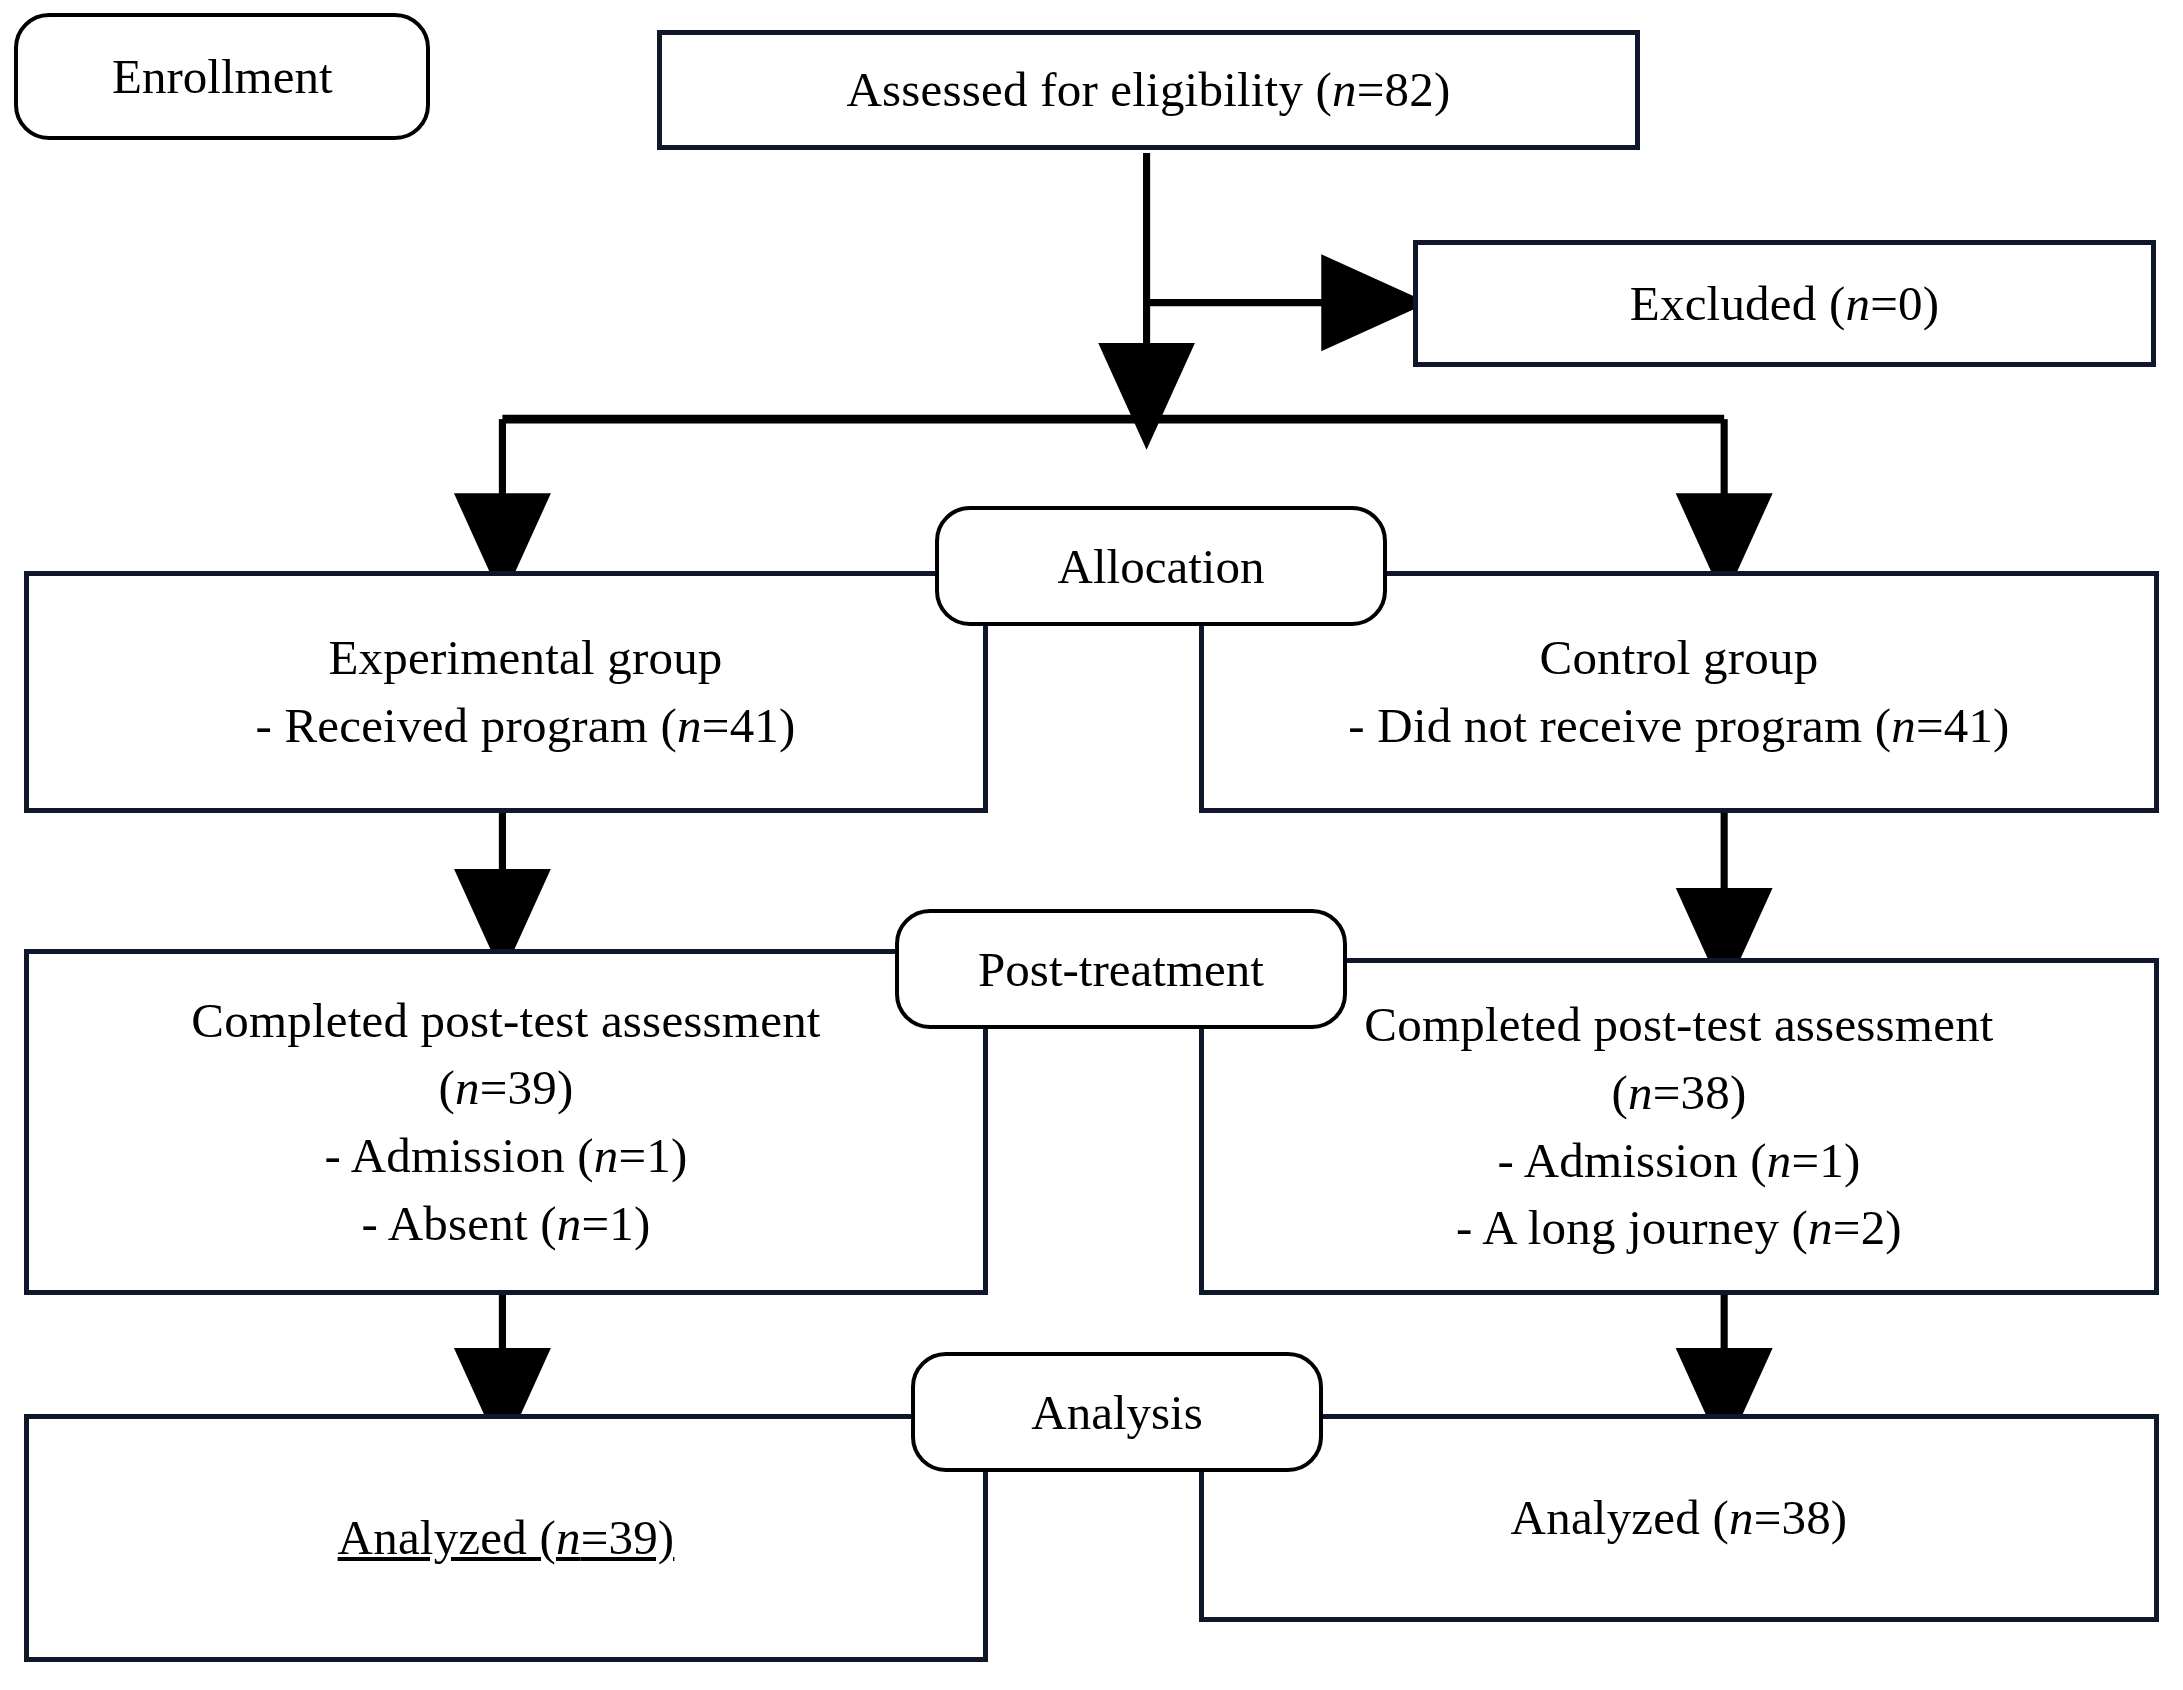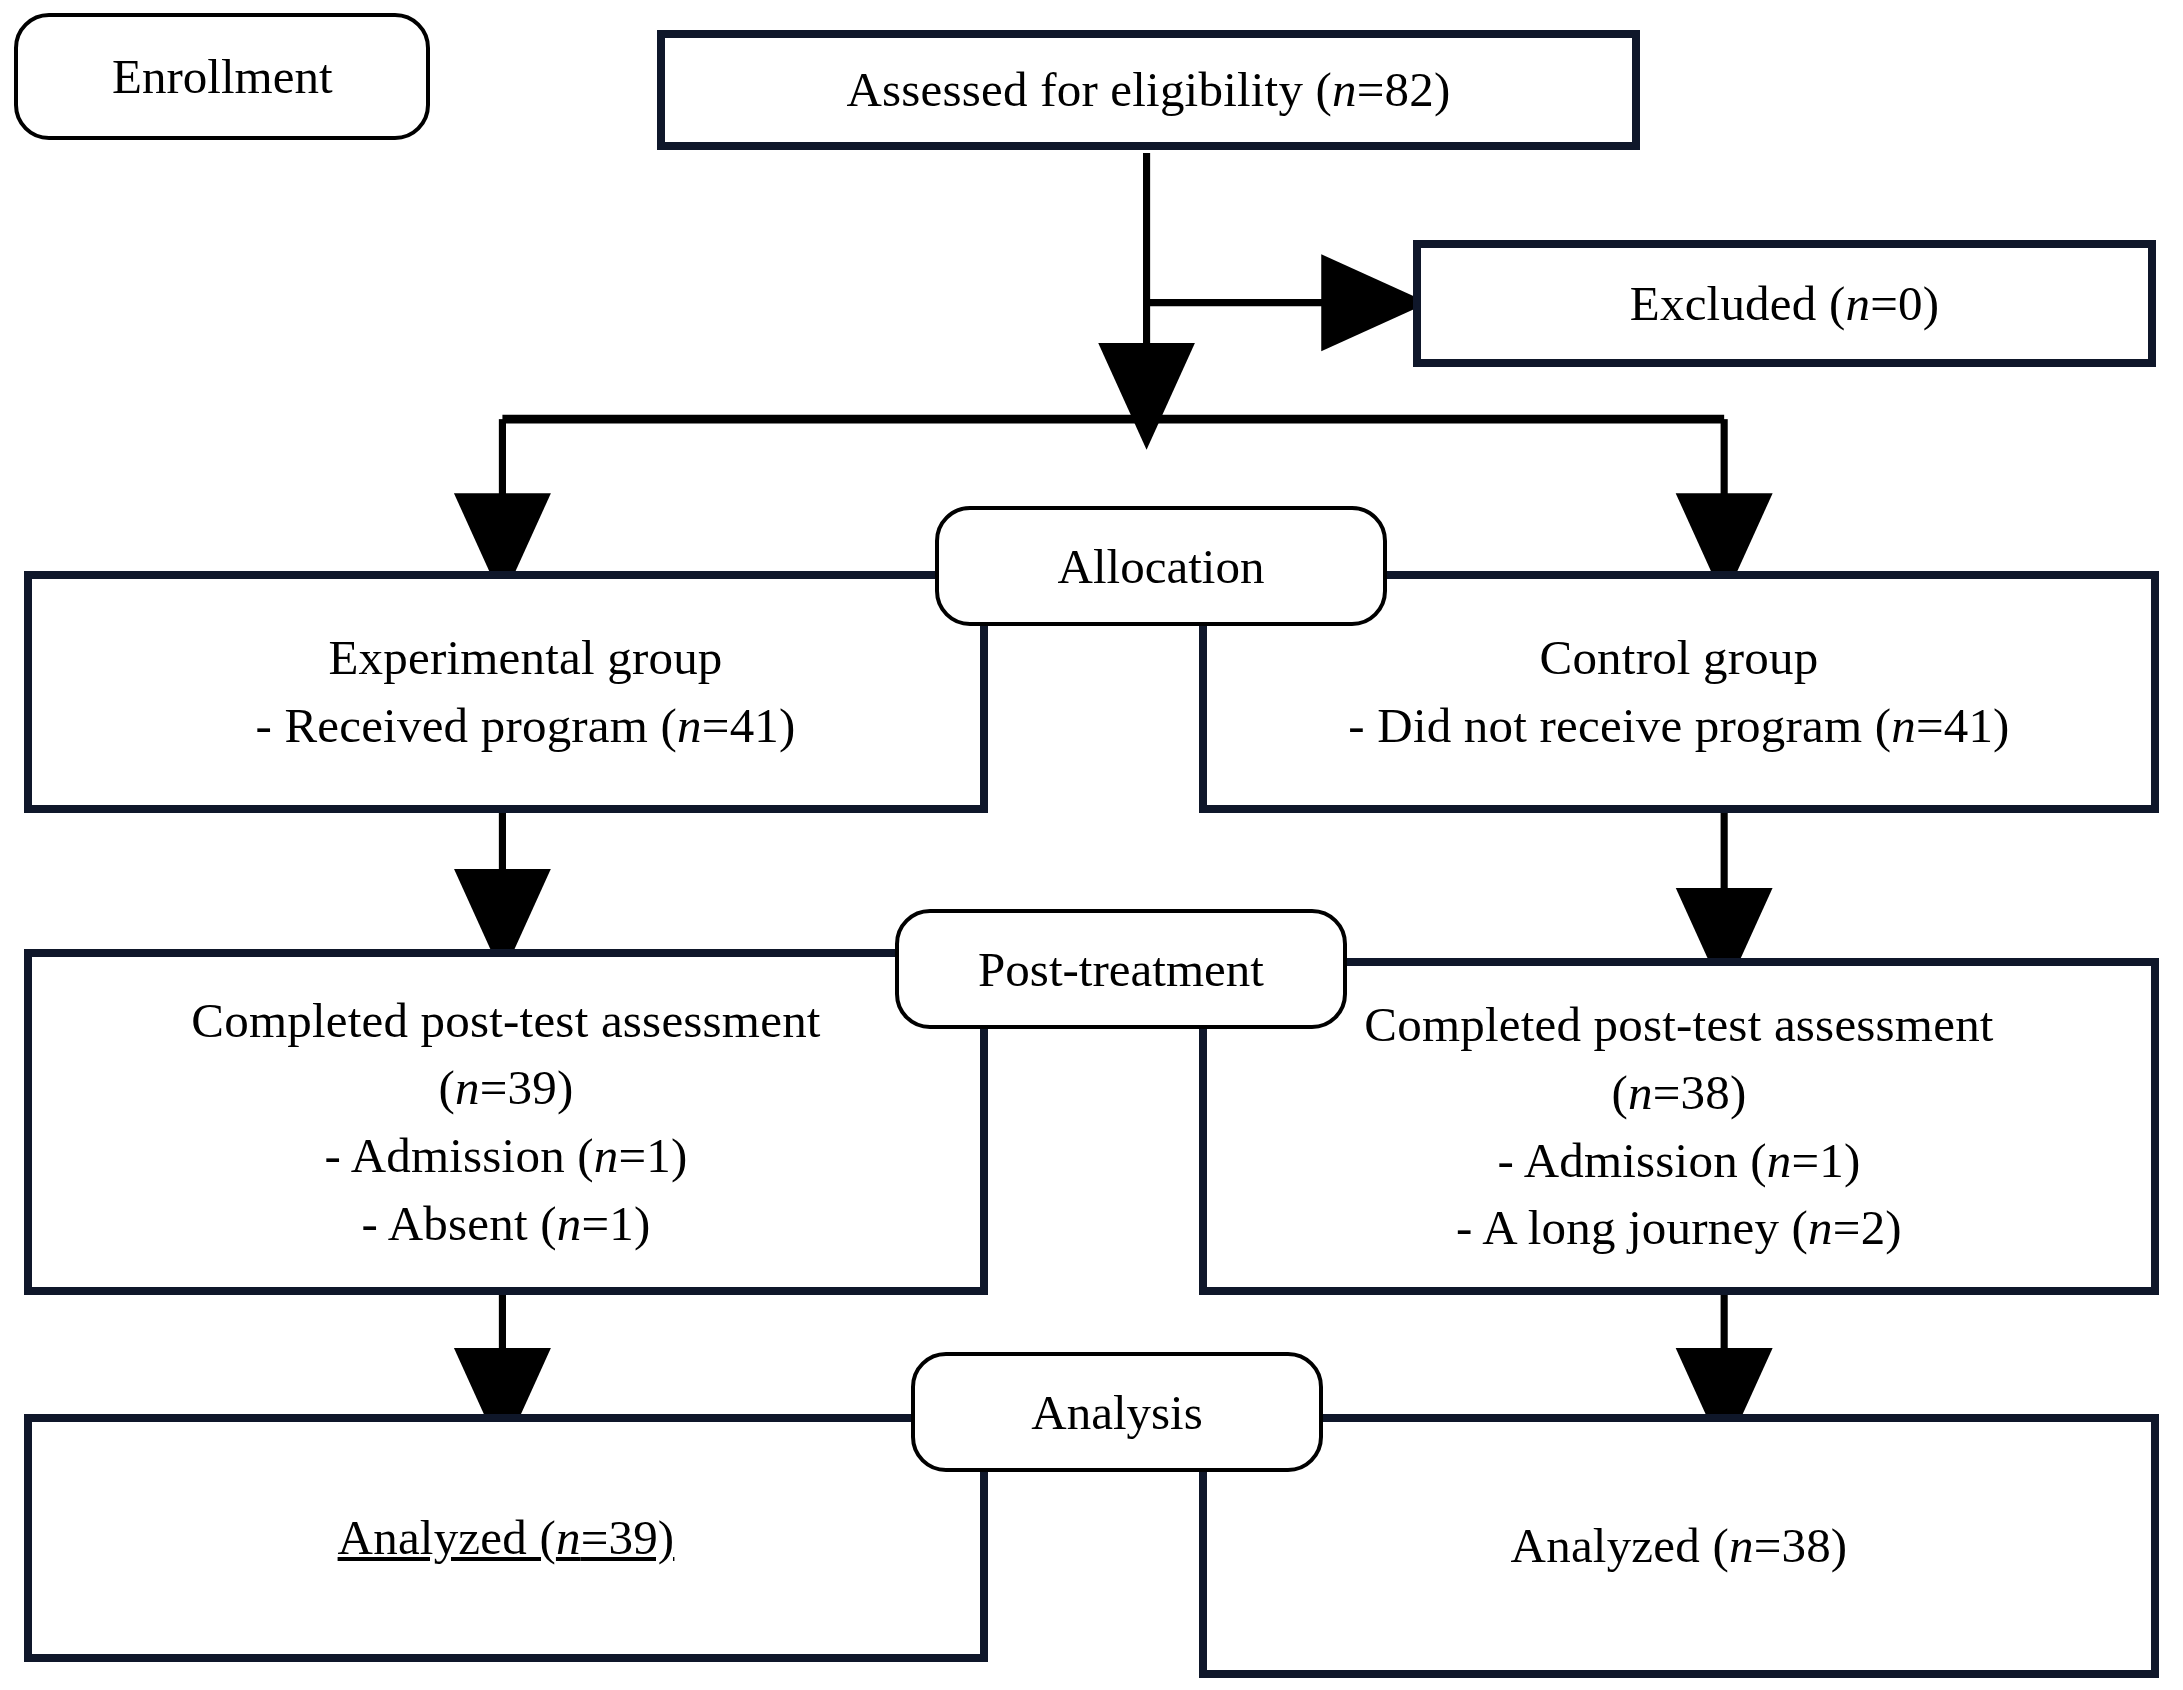--- a/index.html
+++ b/index.html
@@ -26,21 +26,21 @@
     position: absolute;
     left: 0;
     top: 0;
     width: 2183px;
     height: 1690px;
   }
   .node-box {
     position: absolute;
     box-sizing: border-box;
     background: #ffffff;
-    border: 8px solid #0f172a;
+    border: 5px solid #0f172a;
     display: flex;
     align-items: center;
     justify-content: center;
     text-align: center;
     line-height: 1.38;
     z-index: 3;
   }
   .stage-pill {
     position: absolute;
     box-sizing: border-box;
@@ -147,18 +147,18 @@
   </div>
 
   <div class="node-box" style="left:1199px; top:958px; width:960px; height:337px;">
     <span class="node-text">Completed post-test assessment<br>(<i class="n-ital">n</i>=38)<br>- Admission (<i class="n-ital">n</i>=1)<br>- A long journey (<i class="n-ital">n</i>=2)</span>
   </div>
 
   <div class="node-box" style="left:24px; top:1414px; width:964px; height:248px;text-decoration:underline;">
     <span class="node-text">Analyzed (<i class="n-ital">n</i>=39)</span>
   </div>
 
-  <div class="node-box" style="left:1199px; top:1414px; width:960px; height:264px;text-align:center;">
+  <div class="node-box" style="left:1199px; top:1414px; width:960px; height:208px;text-align:center;">
     <span class="node-text">Analyzed (<i class="n-ital">n</i>=38)</span>
   </div>
 
 </div>
 
 
 </body></html>

